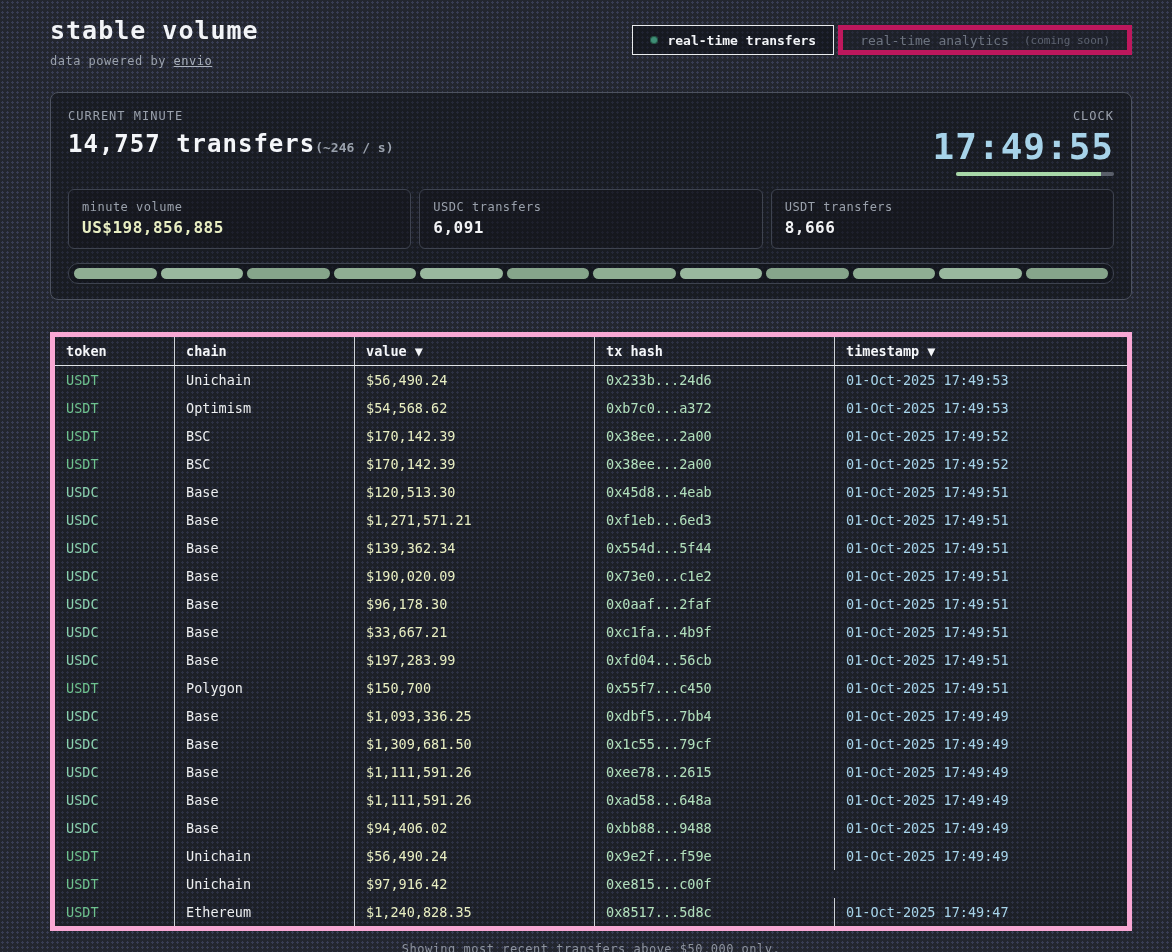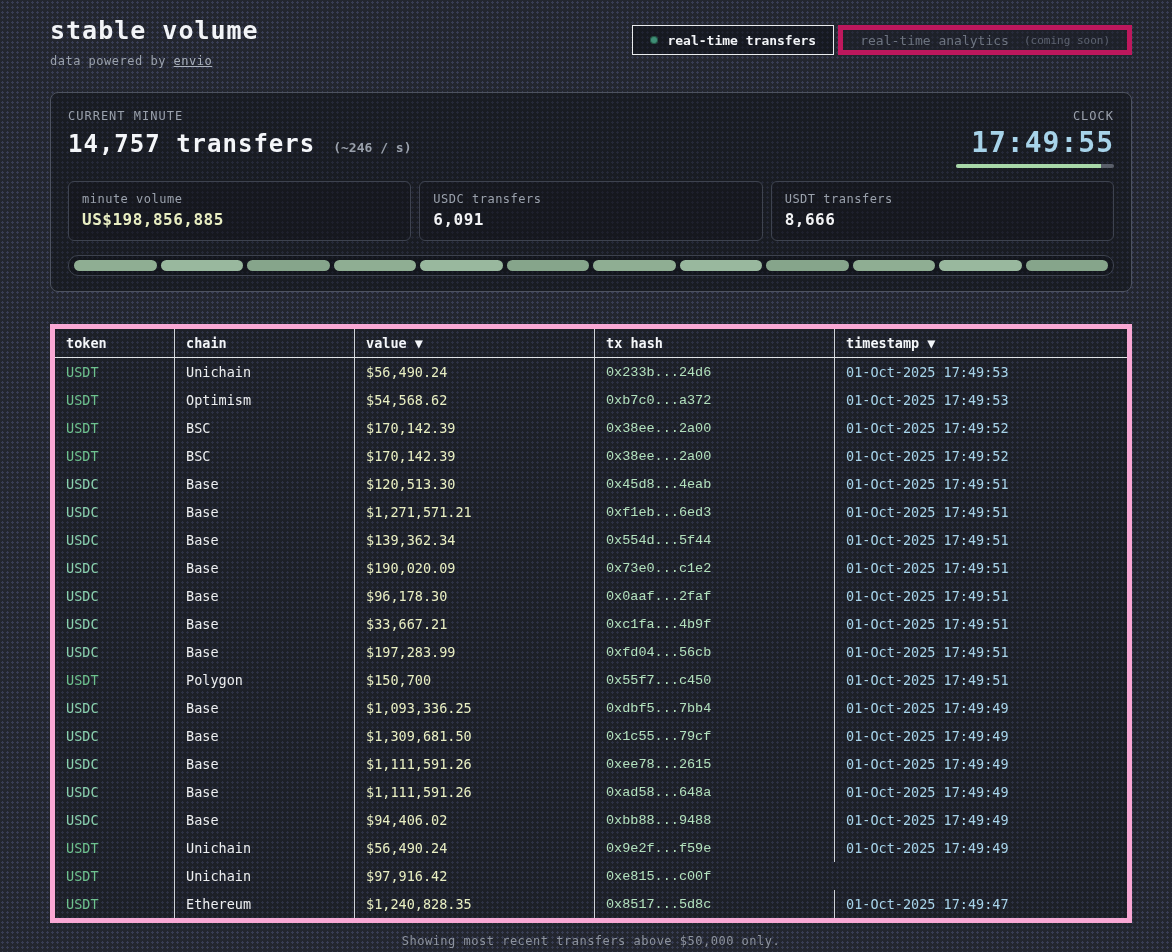--- a/index.html
+++ b/index.html
@@ -25,25 +25,25 @@
   .tab .dot { width:8px; height:8px; border-radius:50%; background:#3f8f76; box-shadow:0 0 0 1px rgba(0,0,0,0.4) inset; }
   .tab .soon { font-size:11px; color:#5d6370; margin-left:6px; }
 
   
   .hero {
     margin-top:24px; border:1px solid #4e5360; border-radius:8px;
     background:rgba(13,15,20,0.42); padding:16px 17px 15px 17px;
   }
   .hero-top { display:flex; justify-content:space-between; align-items:flex-start; }
   .label { font-size:12px; color:#9aa1ac; letter-spacing:1px; }
-  .transfers-line { margin-top:7px; display:flex; align-items:baseline; gap:18px; }
+  .transfers-line { margin-top:7px; display:flex; align-items:baseline; gap:0; }
   .transfers-big { font-size:24px; font-weight:bold; color:#f4f6f9; letter-spacing:1px; }
   .transfers-rate { font-size:13px; font-weight:bold; color:#9aa1ac; }
   .clock-wrap { text-align:right; }
-  .clock-time { font-size:28px; font-weight:bold; color:#a7d3e9; letter-spacing:1px; margin-top:3px; }
+  .clock-time { font-size:36px; font-weight:bold; color:#a7d3e9; letter-spacing:1px; margin-top:3px; }
   .clock-bar { margin-top:5px; margin-left:auto; width:158px; height:4px; background:#5a5f69; border-radius:2px; overflow:hidden; }
   .clock-bar-fill { height:100%; background:#a8d8a8; }
 
   .stats { display:flex; gap:8px; margin-top:13px; }
   .stat {
     flex:1; border:1px solid #3e434f; border-radius:6px;
     background:rgba(16,18,24,0.35); padding:10px 13px 11px 13px;
   }
   .stat .label { letter-spacing:0.5px; }
   .stat-value { margin-top:4px; font-size:16px; font-weight:bold; color:#f2f3f5; letter-spacing:0.5px; }
@@ -62,21 +62,21 @@
   .th, .td { display:flex; align-items:center; padding:0 0 0 11px; font-size:13.5px; white-space:nowrap; overflow:hidden; }
   .th { font-weight:bold; color:#f4f6f9; border-right:1px solid #cfd3d9; cursor:pointer; }
   .th:last-child { border-right:none; }
   .thead { border-bottom:1px solid #dfe2e6; height:29px; }
   .td { border-right:1px solid #cfd3d9; }
   .td:last-child { border-right:none; }
   .c-token-USDT { color:#6ec28f; }
   .c-token-USDC { color:#8bd2b0; }
   .c-chain { color:#eceef0; }
   .c-value { color:#e9efc3; }
-  .c-tx    { color:#b2e0bd;font-family:Liberation Mono, monospace; }
+  .c-tx    { color:#b2e0bd; }
   .c-time  { color:#a7d3e9; }
 
   .footnote { text-align:center; font-size:12px; color:#8d939e; margin-top:11px; letter-spacing:0.5px; }
 </style>
 </head>
 <body>
 
 <div class="page">
 
   <div class="topbar">

